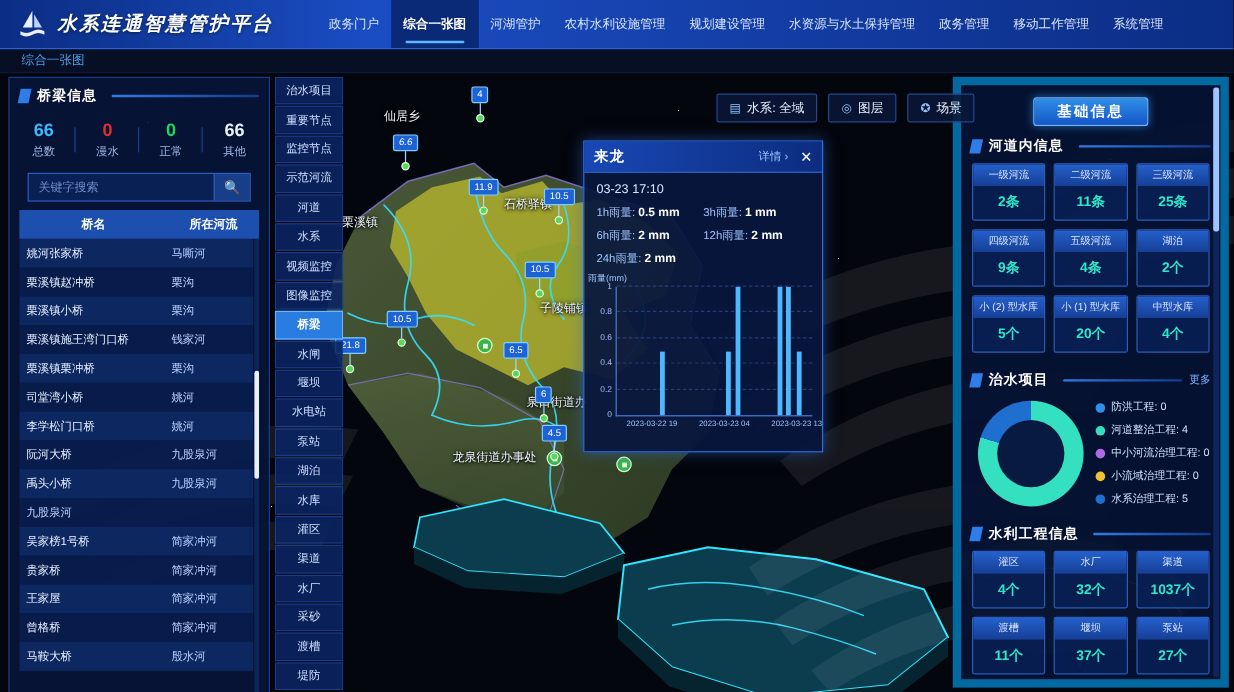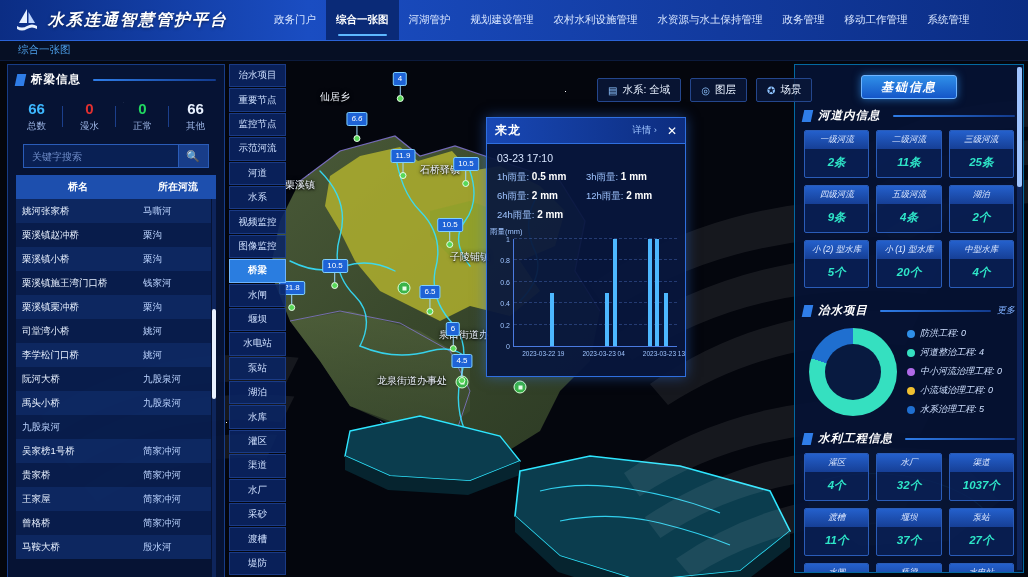--- a/index.html
+++ b/index.html
@@ -126,21 +126,21 @@
   .pchart-ylabel { position:absolute; top:-12px; left:-24px; color:#9fc4ff; font-size:7.5px; }
   .ytick { position:absolute; left:-24px; width:20px; text-align:right; color:#9fc4ff; font-size:7px;
     transform:translateY(50%); }
   .gridline { position:absolute; left:0; right:0; border-top:1px dashed rgba(90,130,220,.35); }
   .pbar { position:absolute; bottom:0; width:4px; background:#4db8ff; }
   .xtick { position:absolute; bottom:-11px; color:#9fc4ff; font-size:6.5px; white-space:nowrap;
     transform:translateX(-50%); }
 
   
   .right-panel { position:absolute; right:4px; top:64px; width:230px; height:509px; z-index:25;
-    background:rgba(5,18,52,.93); border:1px solid #0369a1; overflow:hidden;font-style:italic; }
+    background:rgba(5,18,52,.93); border:7px solid #0369a1; overflow:hidden; }
   .rp-scroll { position:absolute; right:1px; top:2px; bottom:2px; width:5px; background:rgba(20,50,120,.6); }
   .rp-thumb { position:absolute; top:0; width:5px; height:120px; background:#9fc4ff; border-radius:2px; cursor:pointer; }
   .rp-tab { margin:10px auto 2px; width:96px; height:24px; background:linear-gradient(180deg,#2f8fe8,#1456c8);
     border:1px solid #6fb4ff; border-radius:3px; color:#fff; font-size:12px; font-weight:bold;
     display:flex; align-items:center; justify-content:center; letter-spacing:2px;
     box-shadow:0 0 8px rgba(47,143,232,.7); cursor:pointer; }
   .card-grid { display:grid; grid-template-columns:repeat(3,1fr); gap:7px; padding:2px 9px 8px; }
   .info-card { border:1px solid #2a5cb8; background:rgba(10,34,92,.7); border-radius:2px; overflow:hidden; }
   .card-label { background:linear-gradient(180deg,#2460cc,#163f96); color:#dfe9ff; font-size:8.5px;
     text-align:center; padding:3px 2px; white-space:nowrap; overflow:hidden; }
@@ -161,22 +161,22 @@
   <svg class="logo" viewBox="0 0 26 26">
     <path d="M13 2 L13 16 L5 16 Z" fill="#e8f1ff"></path>
     <path d="M14.5 5 L14.5 16 L21 16 Z" fill="#bcd4ff"></path>
     <path d="M3 19 q5 3 10 0 q5 -3 10 0 l0 3 q-5 -3 -10 0 q-5 3 -10 0 Z" fill="#e8f1ff"></path>
   </svg>
   <div class="app-title">水系连通智慧管护平台</div>
   <div class="nav-items">
       <div class="nav-item">政务门户</div>
       <div class="nav-item active">综合一张图</div>
       <div class="nav-item">河湖管护</div>
+      <div class="nav-item">农村水利设施管理</div>
       <div class="nav-item">规划建设管理</div>
-      <div class="nav-item">农村水利设施管理</div>
       <div class="nav-item">水资源与水土保持管理</div>
       <div class="nav-item">政务管理</div>
       <div class="nav-item">移动工作管理</div>
       <div class="nav-item">系统管理</div>
     </div>
 
 </div>
 
 <div class="breadcrumb-bar">
   <span class="breadcrumb">综合一张图</span>
@@ -233,21 +233,21 @@
     <div class="town-label" style="left: 300px; top: 124px;">栗溪镇</div>
     <div class="town-label" style="left: 440px; top: 109px;">石桥驿镇</div>
     <div class="town-label" style="left: 470px; top: 196px;">子陵铺镇</div>
     <div class="town-label" style="left: 464px; top: 274px;">泉口街道办</div>
     <div class="town-label" style="left: 412px; top: 320px;">龙泉街道办事处</div>
     <div class="map-marker" style="left: 400px; top: 11px;">
       <div class="marker-badge">4</div>
       <div class="marker-stem"></div>
       <div class="marker-dot"></div>
     </div>
-    <div class="map-marker" style="left: 357px; top: 51px; font-style: italic;">
+    <div class="map-marker" style="left: 338px; top: 51px; font-style: italic;">
       <div class="marker-badge">6.6</div>
       <div class="marker-stem"></div>
       <div class="marker-dot"></div>
     </div>
     <div class="map-marker" style="left: 403px; top: 88px;">
       <div class="marker-badge">11.9</div>
       <div class="marker-stem"></div>
       <div class="marker-dot"></div>
     </div>
     <div class="map-marker" style="left: 466px; top: 96px;">

